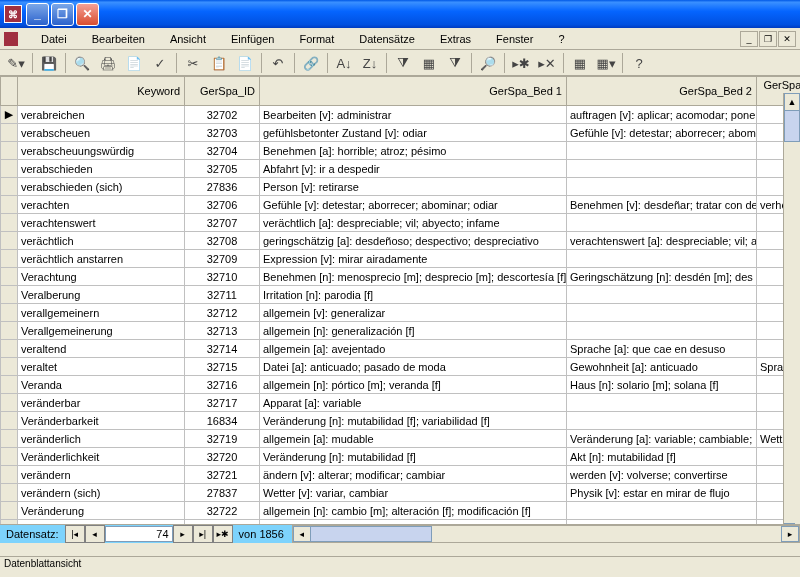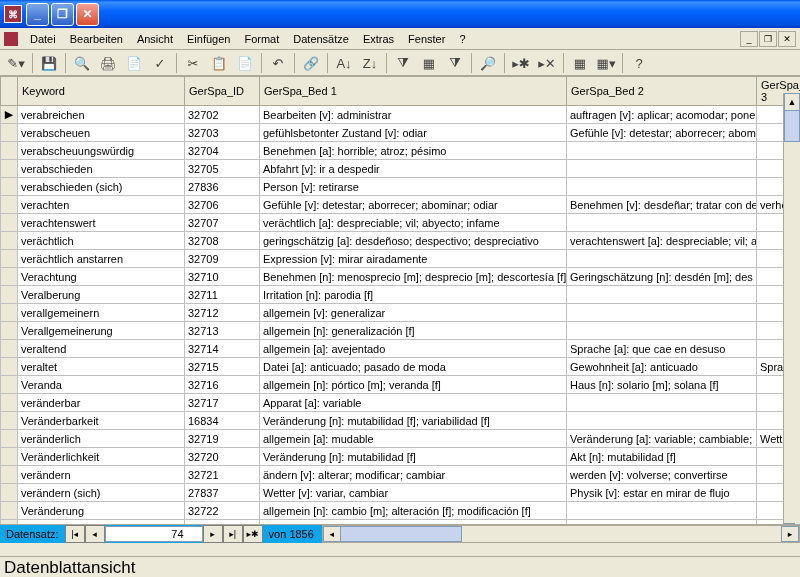--- a/index.html
+++ b/index.html
@@ -3,42 +3,42 @@
 <meta charset="utf-8">
 <style>
 body{margin:0;font-family:Tahoma,sans-serif;font-size:11px;background:#ece9d8;overflow:hidden}
 .titlebar{background:linear-gradient(to bottom,#0058e6 0%,#3a90ff 8%,#0565ff 40%,#0050e0 88%,#003cc0 100%);height:28px;display:flex;align-items:center;padding:0 4px;color:#fff;font-weight:bold;font-size:12px}
 .titlebar .icon{width:16px;height:16px;background:#a03040;border:1px solid #fff;margin-right:4px;display:flex;align-items:center;justify-content:center;font-size:10px}
 .titlebar .title{flex:1}
 .winbtns{display:flex;gap:2px}
 .winbtn{width:21px;height:21px;border-radius:3px;display:flex;align-items:center;justify-content:center;font-family:Arial;font-size:12px;font-weight:bold;border:1px solid #fff}
 .winbtn.mm{background:linear-gradient(to bottom,#7ba7e8,#2c62cc);color:#fff}
 .winbtn.close{background:linear-gradient(to bottom,#f5a095,#d84d30);color:#fff}
-.menubar{background:#ece9d8;height:21px;display:flex;align-items:center;padding:0 4px;border-bottom:1px solid #aca899;gap:2px}
+.menubar{background:#ece9d8;height:21px;display:flex;align-items:center;padding:0 4px;border-bottom:1px solid #aca899;gap:13px}
 .menubar .mico{width:14px;height:14px;background:#a03040;margin-right:4px}
 .menuitem{padding:2px 6px;cursor:default}
 .mdibtns{margin-left:auto;display:flex;gap:1px}
 .mdibtn{width:16px;height:14px;background:#ece9d8;border:1px solid #aca899;font-size:9px;display:flex;align-items:center;justify-content:center}
 .toolbar{background:#ece9d8;height:26px;display:flex;align-items:center;padding:0 4px;border-bottom:1px solid #aca899;gap:2px}
 .tbtn{width:22px;height:22px;display:flex;align-items:center;justify-content:center;border:1px solid transparent;font-size:13px;color:#444}
 .tsep{width:1px;height:20px;background:#aca899;margin:0 2px}
 .grid{position:absolute;top:75px;left:0;right:0;bottom:36px;background:#fff;overflow:hidden;border-top:1px solid #aca899}
 table.data{border-collapse:collapse;width:100%;table-layout:fixed}
-table.data th{background:#ece9d8;border:1px solid #aca899;font-weight:normal;text-align:left;padding:2px 4px;height:16px;font-size:11px;position:sticky;top:0}
+table.data th{background:#ece9d8;border:1px solid #aca899;font-weight:normal;text-align:right;padding:2px 4px;height:16px;font-size:11px;position:sticky;top:0}
 table.data td{border:1px solid #c0c0c0;padding:1px 3px;height:15px;white-space:nowrap;overflow:hidden;text-overflow:clip;font-size:11px}
 .rowsel{width:15px;background:#ece9d8;border:1px solid #aca899;text-align:center;font-size:9px}
-.col-id{text-align:left}
-.navbar{position:absolute;bottom:34px;left:0;right:0;height:18px;background:#0ea5e9;border-top:1px solid #aca899;display:flex;align-items:center;font-size:11px}
+.col-id{text-align:center}
+.navbar{position:absolute;bottom:34px;left:0;right:0;height:18px;background:#7dd3fc;border-top:1px solid #aca899;display:flex;align-items:center;font-size:11px}
 .navlabel{padding:0 6px}
 .navbtn{width:18px;height:16px;background:#ece9d8;border:1px solid #808080;display:flex;align-items:center;justify-content:center;font-size:9px;font-family:Arial}
-.navinput{width:60px;height:14px;border:1px solid #7f9db9;text-align:right;padding:0 18px;font-size:11px}
+.navinput{width:60px;height:14px;border:1px solid #7f9db9;text-align:right;padding:0 3px;font-size:11px}
 .hscroll{flex:1;height:16px;background:#ece9d8;border:1px solid #aca899;margin-left:2px;position:relative}
 .hscroll .thumb{position:absolute;left:0;width:120px;height:14px;background:#c8d4ee;border:1px solid #7f9db9}
 .hscroll .arr{width:16px;height:14px;position:absolute;background:#ece9d8;border:1px solid #7f9db9;font-size:9px;display:flex;align-items:center;justify-content:center}
-.statusbar{position:absolute;bottom:0;left:0;right:0;height:18px;background:#ece9d8;border-top:1px solid #aca899;padding:1px 4px;font-size:17px}
+.statusbar{position:absolute;bottom:0;left:0;right:0;height:18px;background:#ece9d8;border-top:1px solid #aca899;padding:1px 4px;font-size:10px}
 .vscroll{position:absolute;right:0;top:17px;bottom:0;width:16px;background:#ece9d8;border-left:1px solid #aca899}
 .vscroll .arr{height:16px;background:#ece9d8;border:1px solid #7f9db9;font-size:9px;display:flex;align-items:center;justify-content:center}
 .vscroll .track{position:absolute;top:17px;bottom:17px;left:0;right:0}
 .vscroll .thumb{position:absolute;top:0;height:30px;left:0;right:0;background:#c8d4ee;border:1px solid #7f9db9}
 </style>
 </head>
 <body>
 
 <div class="titlebar">
   <div class="icon">⌘</div>

